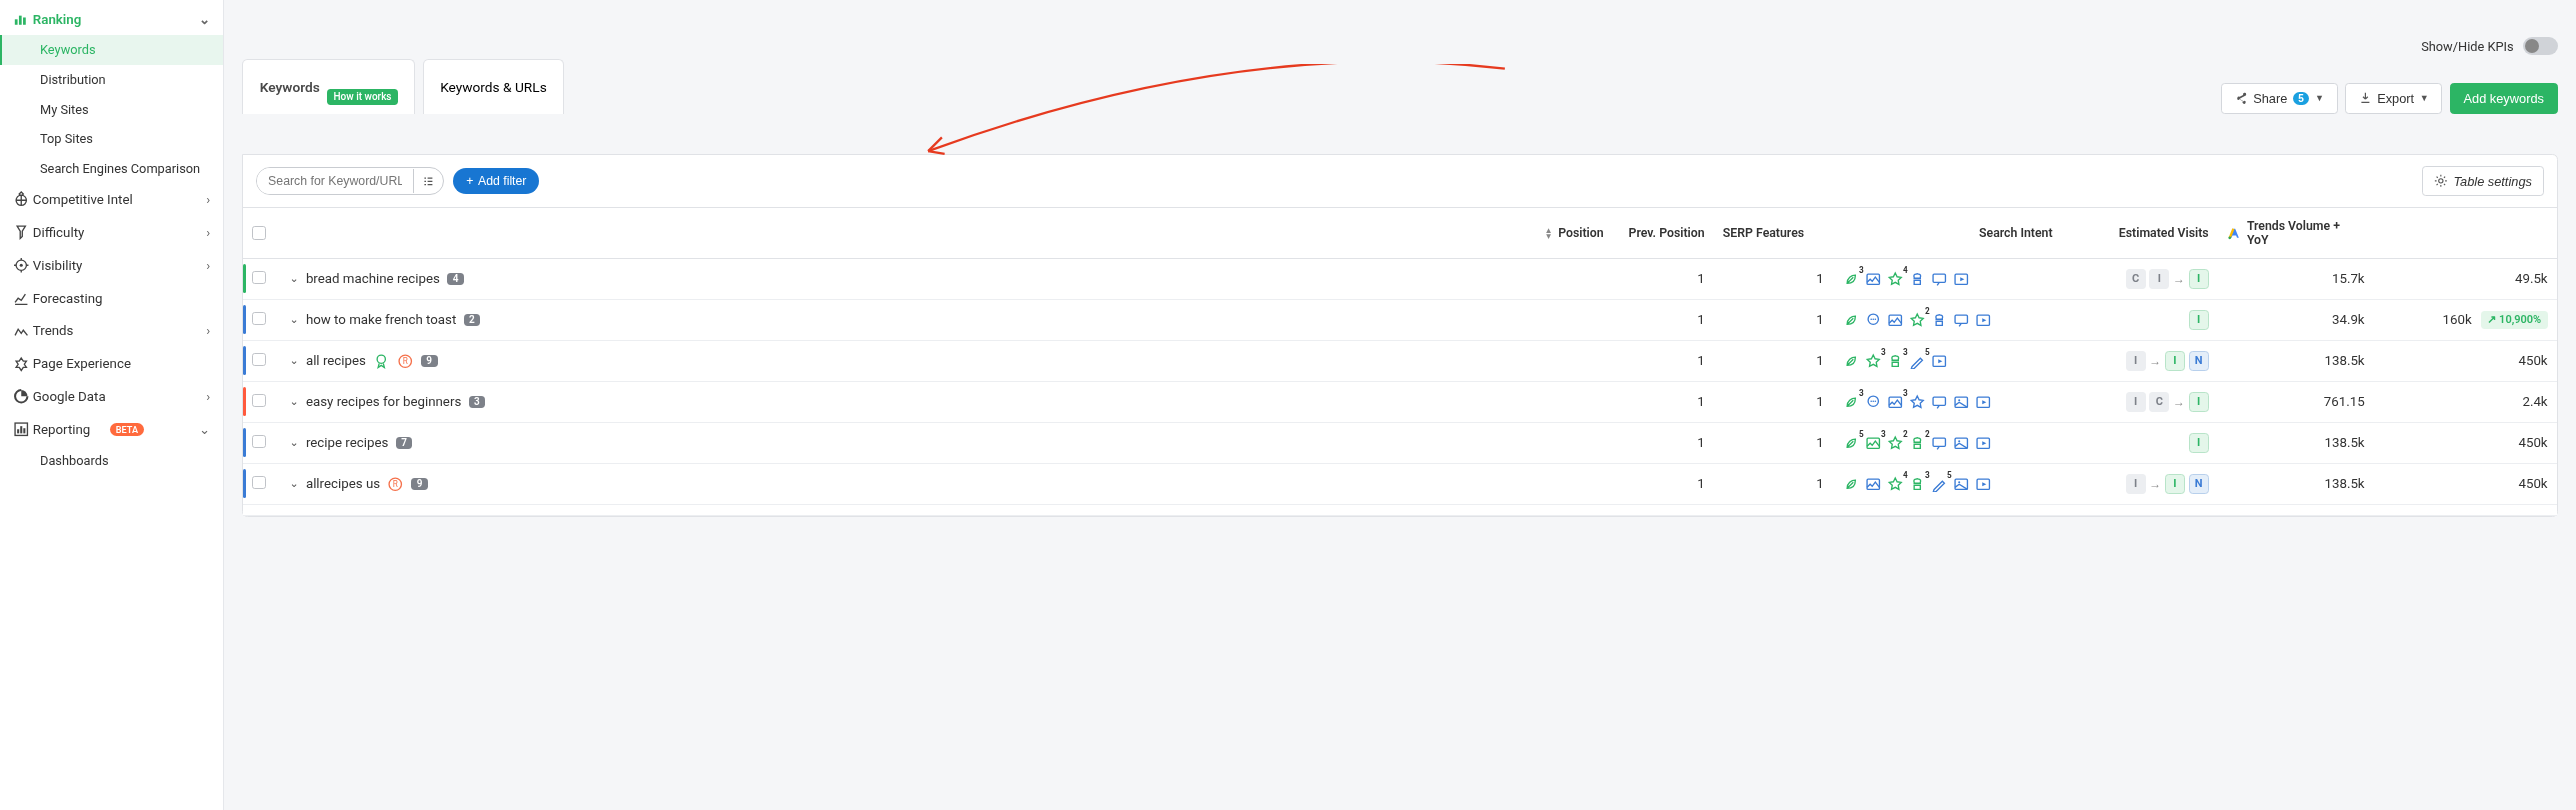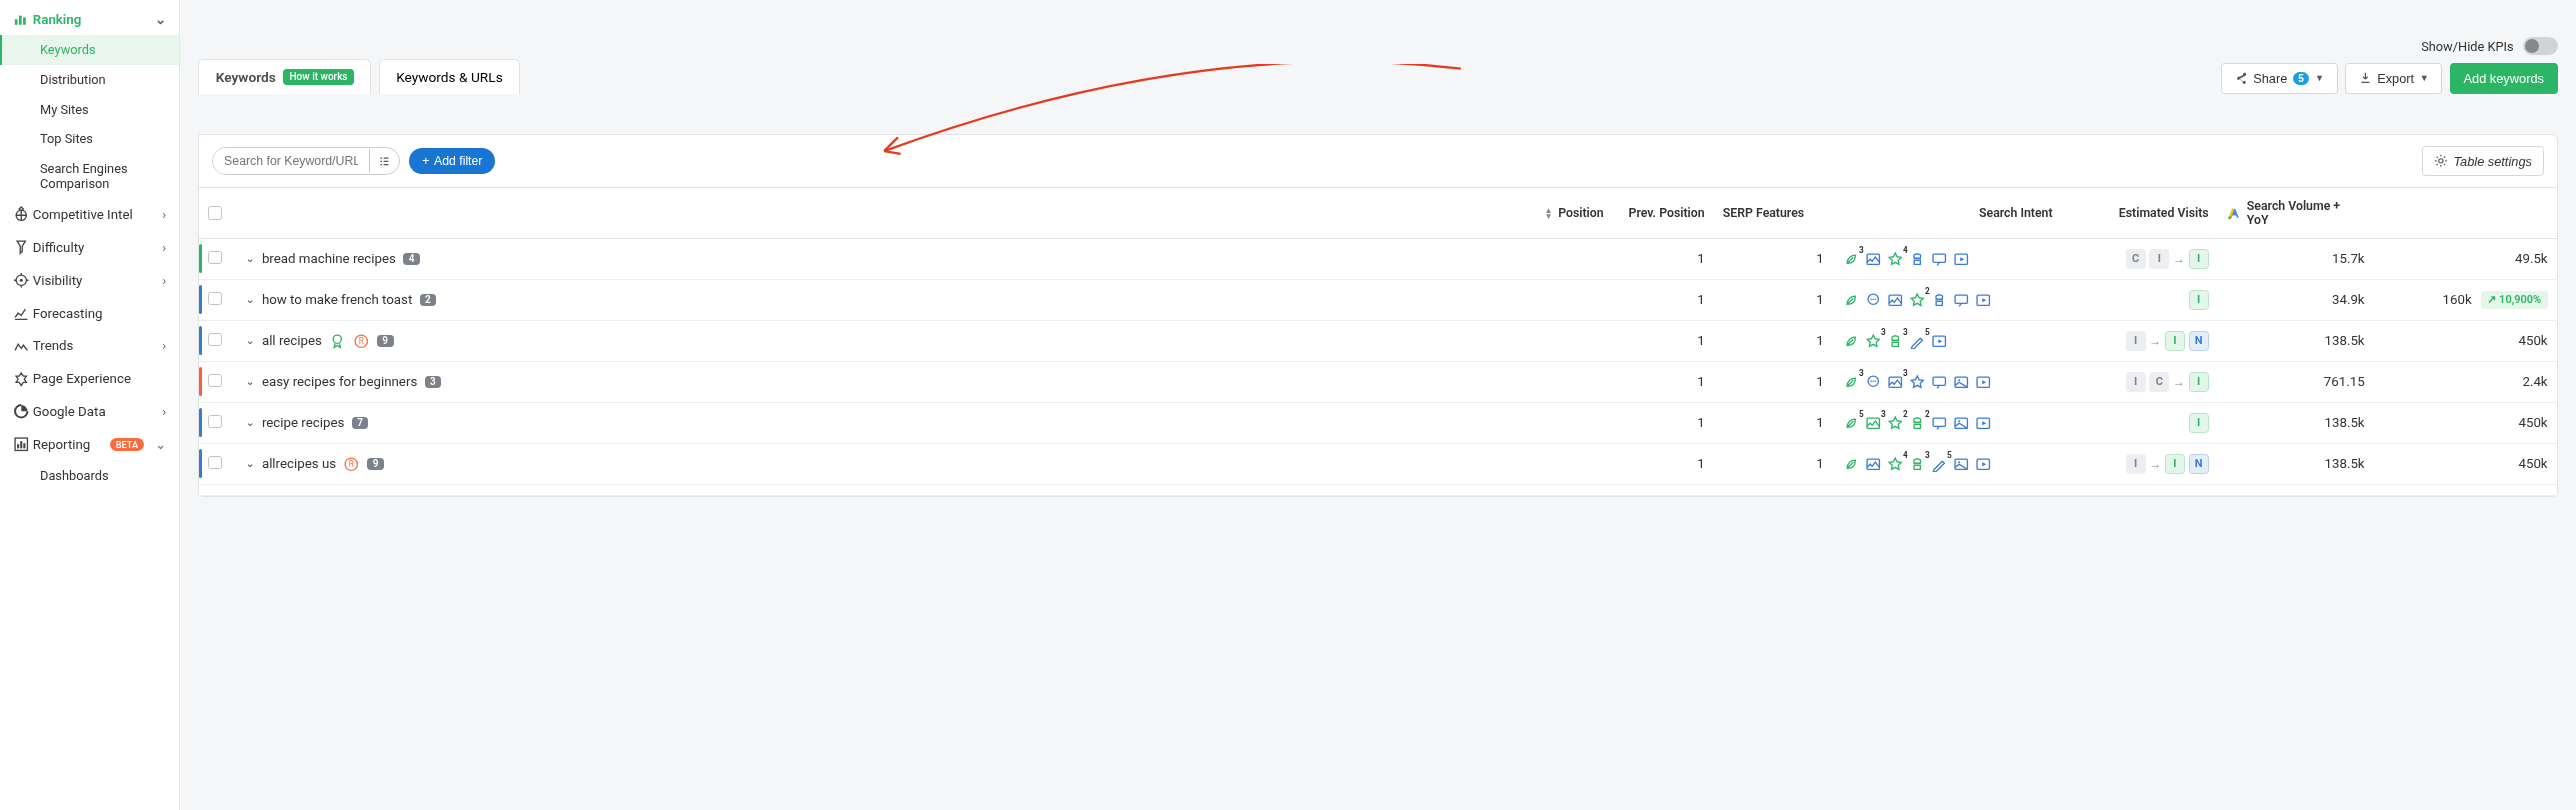--- a/index.html
+++ b/index.html
@@ -1,35 +1,35 @@
 <!DOCTYPE html>
 <html style="font-size:14.6px"><head>
 <meta charset="utf-8">
 <style>
 * { box-sizing: border-box; margin: 0; padding: 0; }
 body { font-family: -apple-system, BlinkMacSystemFont, "Segoe UI", Roboto, sans-serif; background: #f5f6f8; color: #333; font-size: 12.8px; }
 .app { display: flex; min-height: 100vh; }
-.sidebar { width: 180px; background: #fff; border-right: 0.9px solid #e5e7eb; padding-top: 3.7px; }
+.sidebar { width: 224px; background: #fff; border-right: 0.9px solid #e5e7eb; padding-top: 3.7px; }
 .side-item { display: flex; align-items: center; padding: 8.2px 12.8px; cursor: pointer; color: #333; font-size: 13.3px; }
 .side-item .chev { margin-left: auto; color: #666; }
 .side-item .ico { width: 20px; display: inline-flex; color: #444; }
 .side-item.active { color: #2cb564; font-weight: 600; }
 .side-item.active .ico { color: #2cb564; }
 .sub-item { padding: 7.3px 12.8px 7.3px 40px; cursor: pointer; font-size: 12.8px; color: #333; }
 .sub-item.active { background: #e8f6ee; color: #2cb564; border-left: 2.7px solid #2cb564; padding-left: 38px; }
 .badge-beta { background: #ff6a3d; color: #fff; font-size: 9.1px; padding: 1.8px 5.5px; border-radius: 8.2px; margin-left: 20px; font-weight: 600; }
 .main { flex: 1; padding: 33px 18.3px 18.3px 18.3px; position: relative; }
 .top-toggle { position: absolute; top: 37px; right: 18.3px; display: flex; align-items: center; gap: 9.1px; font-size: 12.8px; color: #333; }
 .switch { width: 35px; height: 18.3px; background: #d0d3d8; border-radius: 9.1px; position: relative; cursor: pointer; }
 .switch::after { content: ""; position: absolute; left: 1.8px; top: 1.8px; width: 14.6px; height: 14.6px; background: #888; border-radius: 50%; }
 .toolbar { display: flex; align-items: flex-end; margin-top: 25.6px; }
 .tabs { display: flex; gap: 7.3px; }
 .tab { background: #fff; border: 0.9px solid #e0e2e6; border-bottom: none; border-radius: 5.5px 5.5px 0 0; padding: 9.1px 16.5px; font-size: 13.7px; color: #000000; cursor: pointer; display: flex; align-items: center; gap: 7.3px; }
 .tab.active { color: #4a4a4a; font-weight: 600; }
-.how-badge { background: #2cb564; color: #fff; font-size: 10px; padding: 2.7px 6.4px; border-radius: 3.7px; font-weight: 500; }
+.how-badge { background: #2cb564; color: #fff; font-size: 10px; padding: 2.7px 6.4px; border-radius: 3.7px; font-weight: 500; margin-top: 20px; }
 .toolbar-right { margin-left: auto; display: flex; gap: 7.3px; }
 .btn { background: #fff; border: 0.9px solid #d4d7dc; border-radius: 3.7px; padding: 7.3px 12.8px; font-size: 12.8px; cursor: pointer; display: inline-flex; align-items: center; gap: 5.5px; color: #333; justify-content: flex-end; }
 .btn .count-badge { background: #1aa0e0; color: #fff; border-radius: 8.2px; font-size: 10px; padding: 0.9px 5.5px; font-weight: 600; }
 .btn.primary { background: #2cb564; color: #fff; border-color: #2cb564; font-weight: 500; }
 .caret { font-size: 9.1px; color: #555; }
 .panel { background: #fff; border: 0.9px solid #e0e2e6; border-radius: 0 5.5px 5.5px 5.5px; margin-top: 40px; }
 .panel-top { display: flex; align-items: center; padding: 11px 12.8px; gap: 9.1px; }
 .search-wrap { display: flex; align-items: center; border: 0.9px solid #c9ccd1; border-radius: 16.5px; overflow: hidden; }
 .search-input { border: none; padding: 6.4px 11px; font-size: 12.3px; width: 156px; outline: none; }
 .search-list-btn { border-left: 0.9px solid #c9ccd1; padding: 5.5px 8.2px; cursor: pointer; color: #555; }
@@ -268,21 +268,21 @@
           </div>
         <div class="th right">
             <span>Estimated Visits</span>
           </div>
         <div class="th right">
           <svg class="ads-ico" viewBox="0 0 16 16">
               <path d="M3 13L7 3h2l4 10h-2l-1-2.5H6L5 13z" fill="#4285f4"></path>
               <path d="M7 3l-4 10" stroke="#fbbc04" stroke-width="2.5"></path>
               <circle cx="3" cy="13" r="1.5" fill="#34a853"></circle>
             </svg>
-          <span>Search Volume + YoY</span>
+          <span>Trends Volume + YoY</span>
         </div>
       </div>
 
       <div id="rows">
           <div class="row green">
             <div class="td"><span class="cb"></span></div>
             <div class="td kw">
               <span class="kw-chev">⌄</span>
               <span>bread machine recipes</span>   
               <span class="num-badge">4</span>

